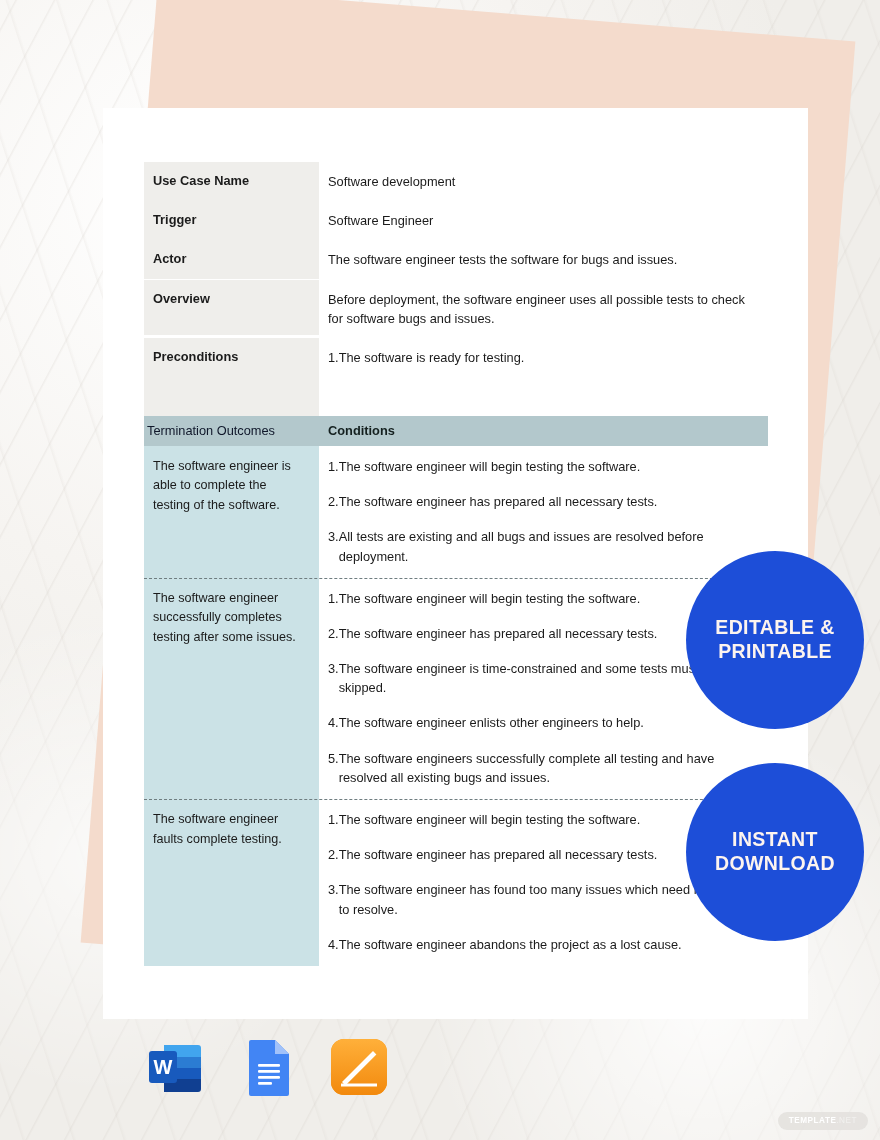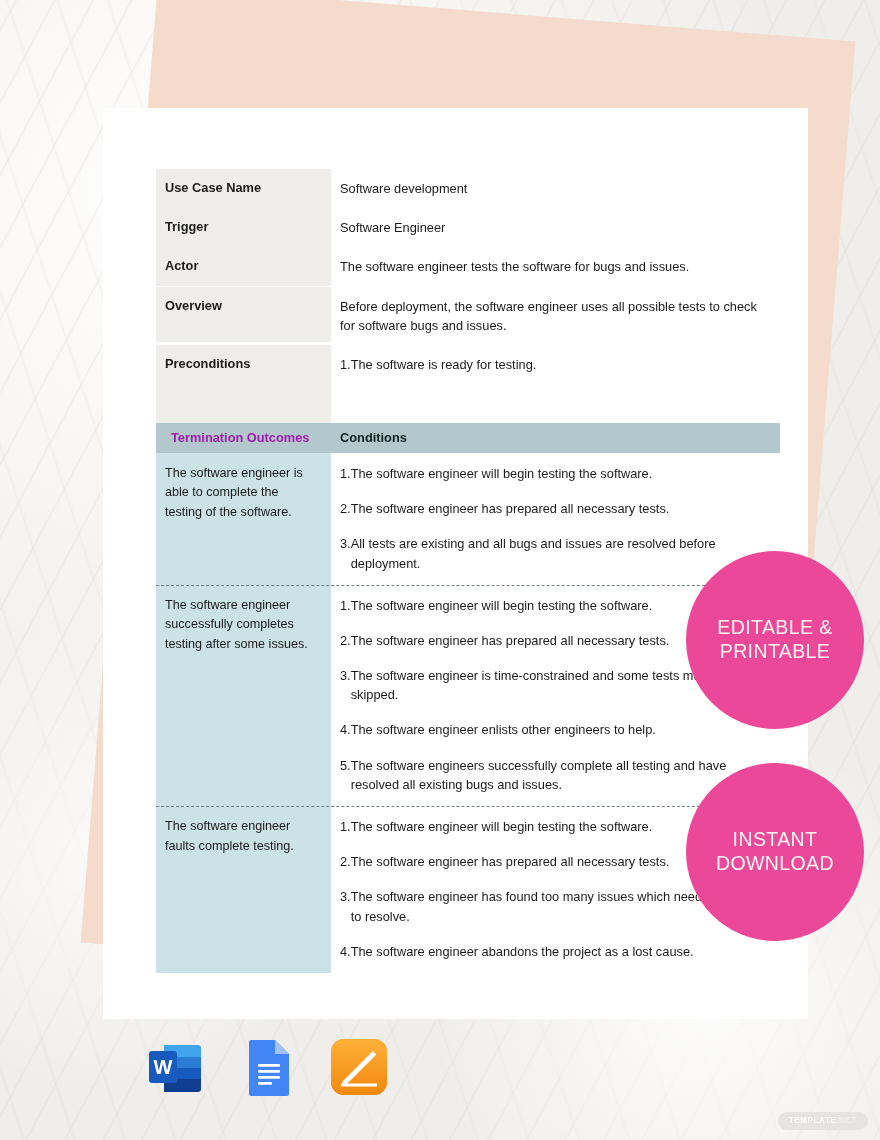--- a/index.html
+++ b/index.html
@@ -61,23 +61,22 @@
     top: 108px;
     width: 705px;
     height: 911px;
     background: #ffffff;
   }
 
   
   #doc-table {
     position: absolute;
     left: 41px;
-    top: 61px;
+    top: 54px;
     width: 624px;
-    margin-left: 12px;
   }
 
   .kv-block { display: block; }
   .kv-row { display: flex; align-items: flex-start; }
   .kv-label {
     width: 175px;
     flex: 0 0 175px;
     background: #efeeeb;
     font-weight: bold;
     font-size: 12.8px;
@@ -102,24 +101,24 @@
   
   .outcome-head {
     display: flex;
     background: #b3c8cc;
     height: 30px;
     align-items: center;
   }
   .outcome-head .col-a {
     width: 175px;
     flex: 0 0 175px;
-    padding-left: 15px;
-    font-weight: bold;
-    font-size: 12.8px;
-    color: #a21caf;
+    padding-left: 3px;
+    font-weight: normal;
+    font-size: 12.8px;
+    color: #0f172a;
   }
   .outcome-head .col-b {
     flex: 1;
     padding-left: 9px;
     font-weight: bold;
     font-size: 12.8px;
     color: #14201f;
   }
 
   
@@ -151,27 +150,27 @@
     line-height: 1.5;
   }
   .cond + .cond { margin-top: 16px; }
   .cond .num { flex: 0 0 auto; }
   .cond .txt { flex: 1; }
 
   
   .promo {
     position: absolute;
     border-radius: 50%;
-    background: #ec4899;
+    background: #1d4ed8;
     color: #fdf4ef;
     display: flex;
     align-items: center;
     justify-content: center;
     text-align: center;
-    font-weight: normal;
+    font-weight: bold;
     letter-spacing: 0.4px;
     line-height: 1.22;
   }
   #promo-editable {
     left: 686px; top: 551px;
     width: 178px; height: 178px;
     font-size: 19.5px;
   }
   #promo-download {
     left: 686px; top: 763px;

